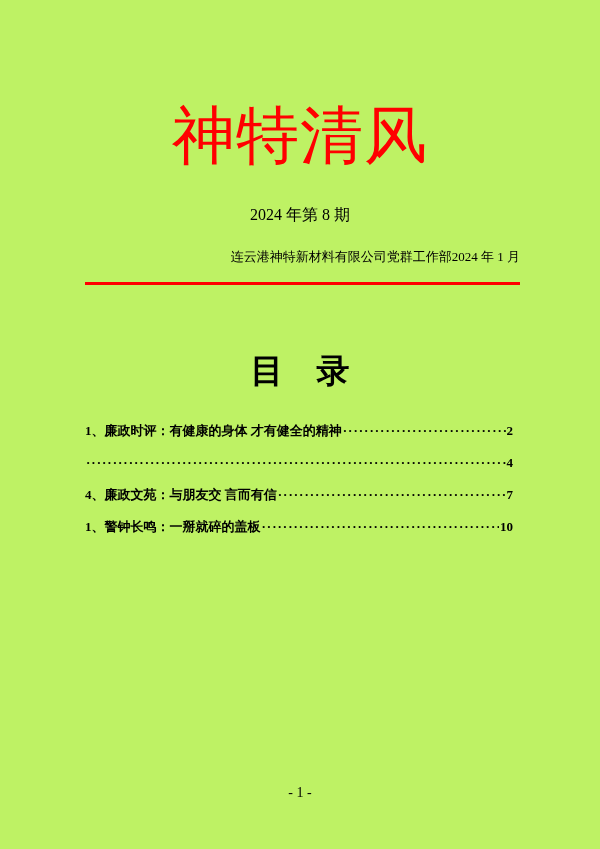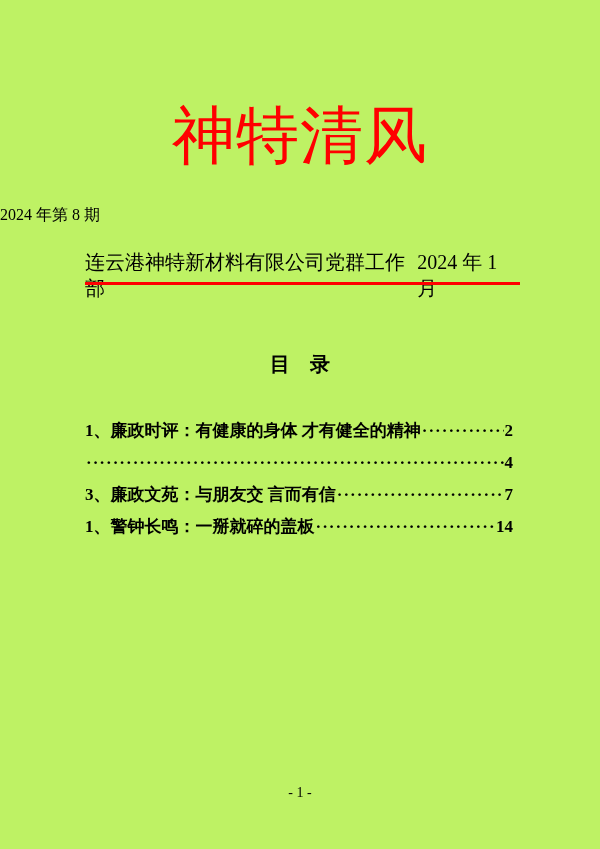--- a/index.html
+++ b/index.html
@@ -28,69 +28,70 @@
     font-weight: 400;
     color: #ff0000;
     letter-spacing: 1px;
     margin: 0;
   }
   .issue-line {
     position: absolute;
     top: 205px;
     left: 0;
     width: 600px;
+    text-align: center;
     font-size: 16px;
     line-height: 1.3;
     color: #000000;
   }
   .publisher-row {
     position: absolute;
     top: 249px;
     left: 85px;
     width: 435px;
     display: flex;
     justify-content: flex-end;
     align-items: baseline;
-    font-size: 20px;
+    font-size: 13px;
     line-height: 1.3;
   }
   .red-rule {
     position: absolute;
     top: 282px;
     left: 85px;
     width: 435px;
     height: 2.5px;
     background: #ff0000;
   }
   .toc-heading {
     position: absolute;
     top: 352px;
     left: 0;
     width: 600px;
     text-align: center;
-    font-size: 20px;
+    font-size: 33px;
     font-weight: bold;
     line-height: 1.2;
     margin: 0;
   }
   .toc-list {
     position: absolute;
     top: 415px;
     left: 85px;
     width: 428px;
     margin: 0;
     padding: 0;
     list-style: none;
   }
   .toc-row {
     display: flex;
     align-items: baseline;
     height: 32px;
     line-height: 32px;
-    font-size: 17px;
+    font-size: 13px;
     font-weight: bold;
     white-space: nowrap;
   }
   .toc-label {
     flex: 0 0 auto;
   }
   .toc-leader {
     flex: 1 1 auto;
     overflow: hidden;
     white-space: nowrap;
@@ -133,26 +134,26 @@
     <li class="toc-row">
       <span class="toc-label">1、廉政时评：有健康的身体 才有健全的精神</span>
       <span class="toc-leader">····································································································</span>
       <span class="toc-page">2</span>
     </li>
     <li class="toc-row">
       <span class="toc-leader">····································································································</span>
       <span class="toc-page">4</span>
     </li>
     <li class="toc-row">
-      <span class="toc-label">3、廉政文苑：与朋友交 言而有信</span>
+      <span class="toc-label">4、廉政文苑：与朋友交 言而有信</span>
       <span class="toc-leader">····································································································</span>
       <span class="toc-page">7</span>
     </li>
     <li class="toc-row">
       <span class="toc-label">1、警钟长鸣：一掰就碎的盖板</span>
       <span class="toc-leader">····································································································</span>
-      <span class="toc-page">14</span>
+      <span class="toc-page">10</span>
     </li>
   </ul>
 
   <div class="page-footer">- 1 -</div>
 
 </div>
 
 </body></html>

